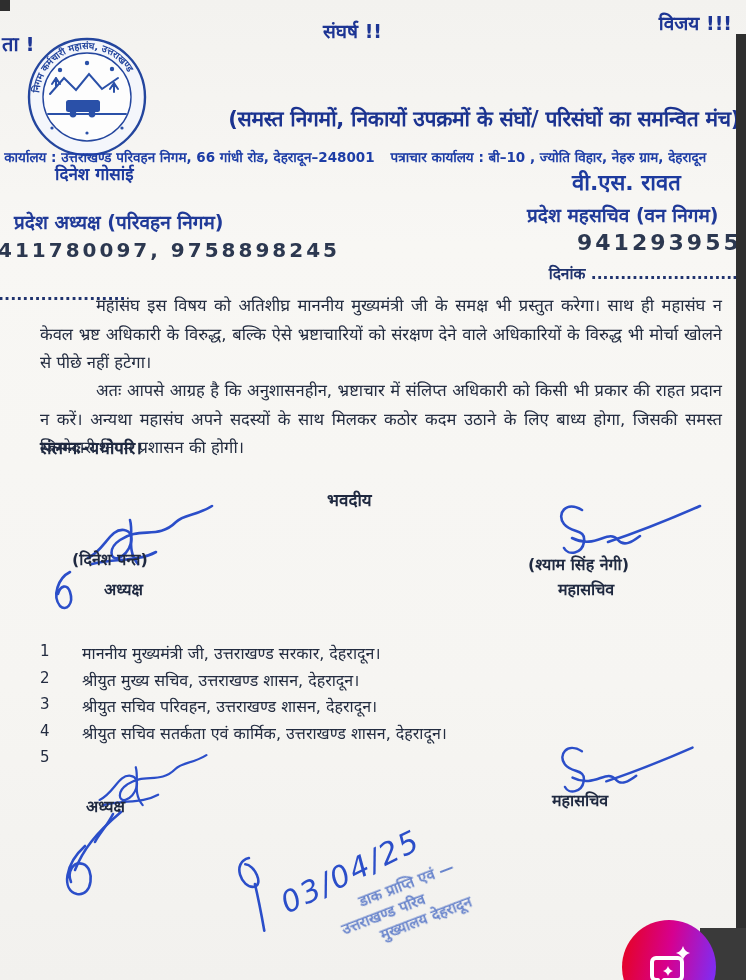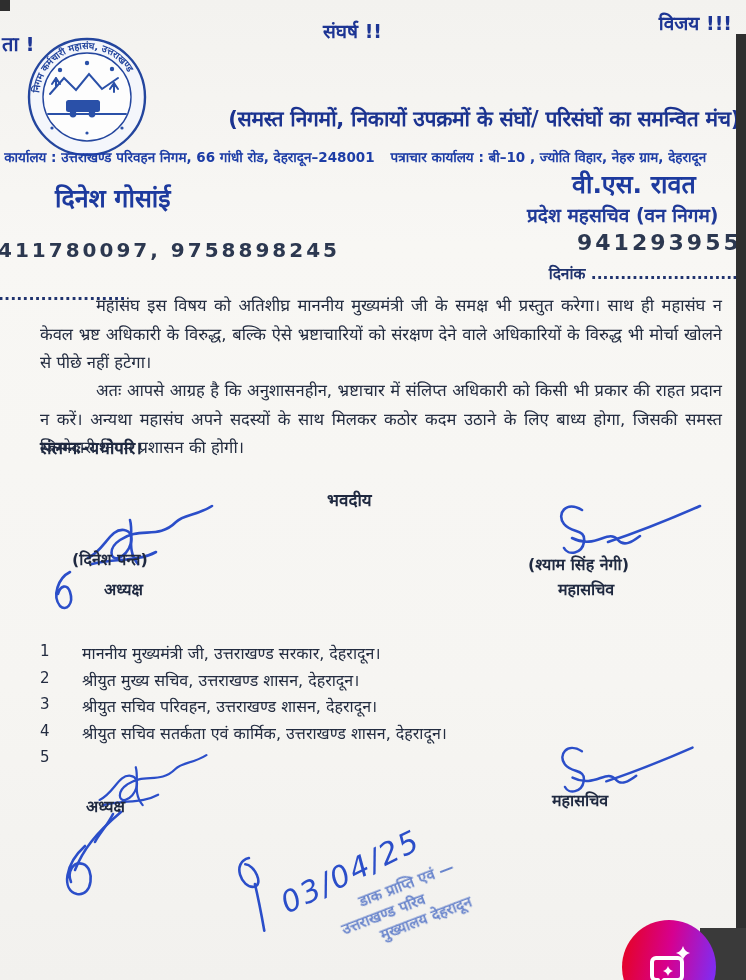--- a/index.html
+++ b/index.html
@@ -23,24 +23,24 @@
   .slogan-left  { left:2px;  top:30px; font-size:20px; }
   .slogan-center{ left:323px; top:18px; font-size:19px; }
   .slogan-right { right:14px; top:10px; font-size:19px; }
 
   .logo { left:26px; top:36px; width:122px; height:122px; }
 
   .tagline { right:6px; top:104px; font-size:21px; color:#1b3390; letter-spacing:-0.3px; }
   .address { left:-8px; top:148px; font-size:13.5px; color:#1d3da6; }
   .address span { margin-right:16px; }
 
-  .off-l-name  { left:55px; top:180px; font-size:25px; color:#1d3a9e; }
+  .off-l-name  { left:55px; top:162px; font-size:17px; color:#1d3a9e; }
   .off-l-title { left:14px; top:209px; font-size:19px; color:#203a98; }
   .off-l-phone { left:-2px; top:238px; font-size:20px; letter-spacing:3px; color:#2c3850; }
-  .off-r-name  { left:572px; top:166px; font-size:25px; color:#1d3a9e; }
+  .off-r-name  { left:572px; top:166px; font-size:22px; color:#1d3a9e; }
   .off-r-title { left:527px; top:202px; font-size:19px; color:#203a98; }
   .off-r-phone { left:577px; top:230px; font-size:22px; letter-spacing:3px; color:#2c3850; }
 
   .date-label { right:8px; top:262px; font-size:15.5px; color:#20336e; }
   .ref-label  { left:-48px; top:283px; font-size:16px; color:#20336e; }
 
   .para { left:40px; width:682px; font-size:16.5px; line-height:1.74;
           text-align:justify; text-indent:56px; font-weight:500; color:#232c40; }
   .para1 { top:292px; }
   .para2 { top:377px; }
@@ -119,20 +119,21 @@
     </g>
   </svg>
 
   <div class="abs tagline b nowrap">(समस्त निगमों, निकायों उपक्रमों के संघों/ परिसंघों का समन्वित मंच)</div>
 
   <div class="abs address b nowrap">
     <span>न कार्यालय : उत्तराखण्ड परिवहन निगम, 66 गांधी रोड, देहरादून–248001</span><span>पत्राचार कार्यालय : बी–10 , ज्योति विहार, नेहरु ग्राम, देहरादून</span>
   </div>
 
   <div class="abs off-l-name b">दिनेश गोसांई</div>
+  <div class="abs off-l-title b">प्रदेश अध्यक्ष (परिवहन निगम)</div>
   <div class="abs off-l-phone b">411780097, 9758898245</div>
 
   <div class="abs off-r-name b">वी.एस. रावत</div>
   <div class="abs off-r-title b">प्रदेश महसचिव (वन निगम)</div>
   <div class="abs off-r-phone b">9412939552</div>
 
   <div class="abs date-label b">दिनांक .........................</div>
   <div class="abs ref-label b nowrap">पत्रांक ......................</div>
 
   <p class="abs para para1">महासंघ इस विषय को अतिशीघ्र माननीय मुख्यमंत्री जी के समक्ष भी प्रस्तुत करेगा। साथ ही महासंघ न केवल भ्रष्ट अधिकारी के विरुद्ध, बल्कि ऐसे भ्रष्टाचारियों को संरक्षण देने वाले अधिकारियों के विरुद्ध भी मोर्चा खोलने से पीछे नहीं हटेगा।</p>

